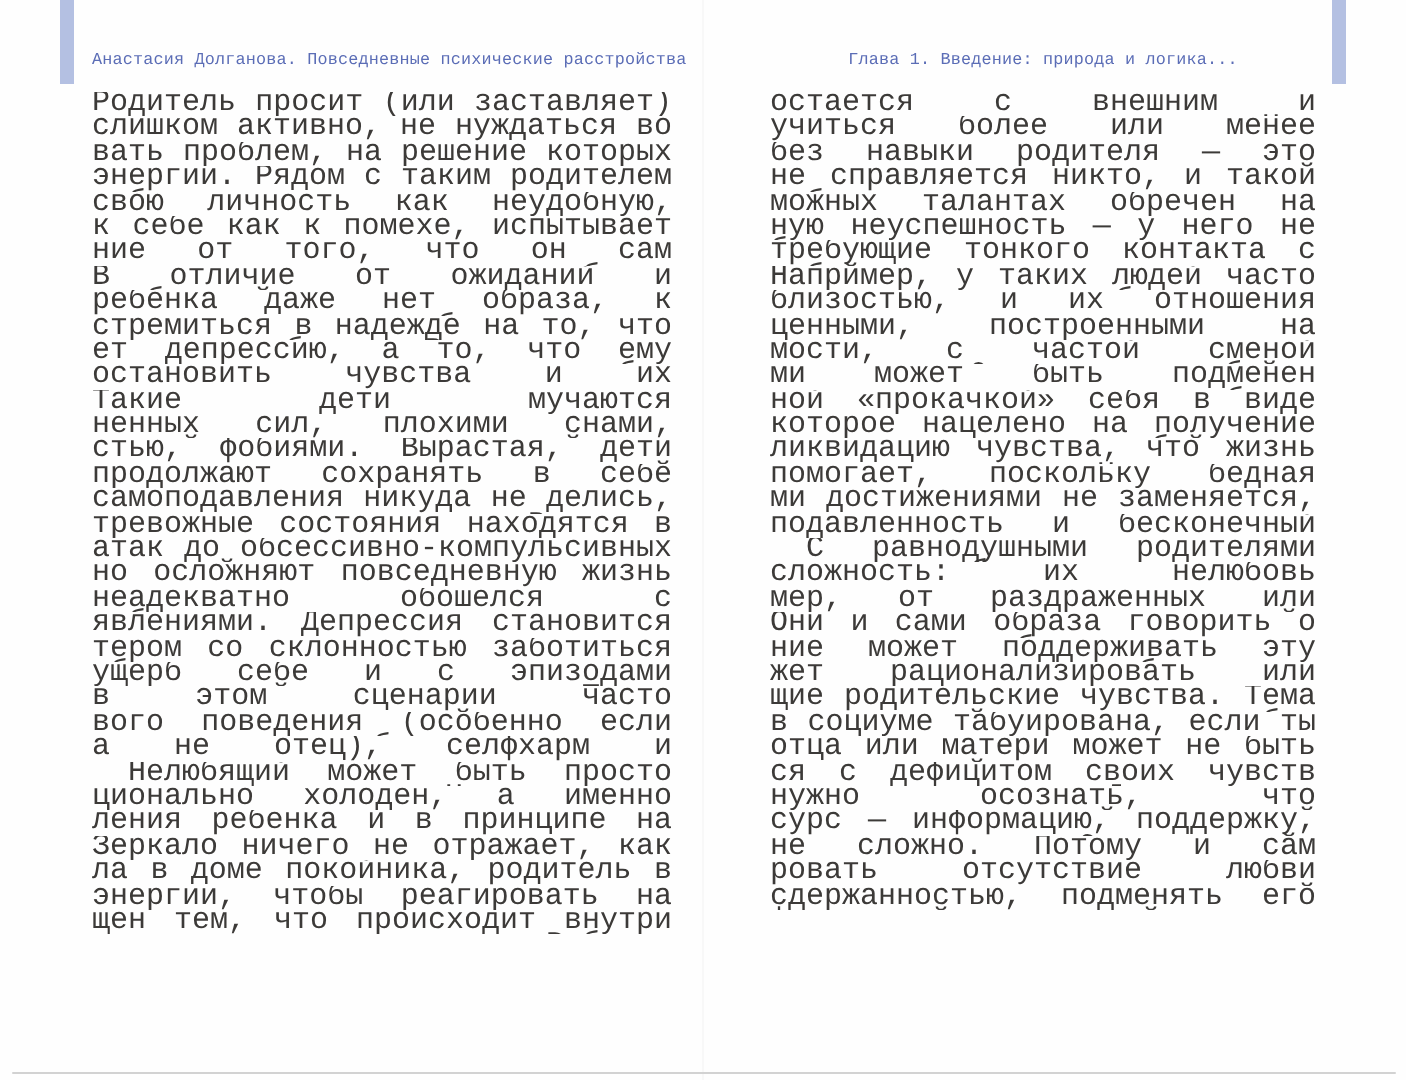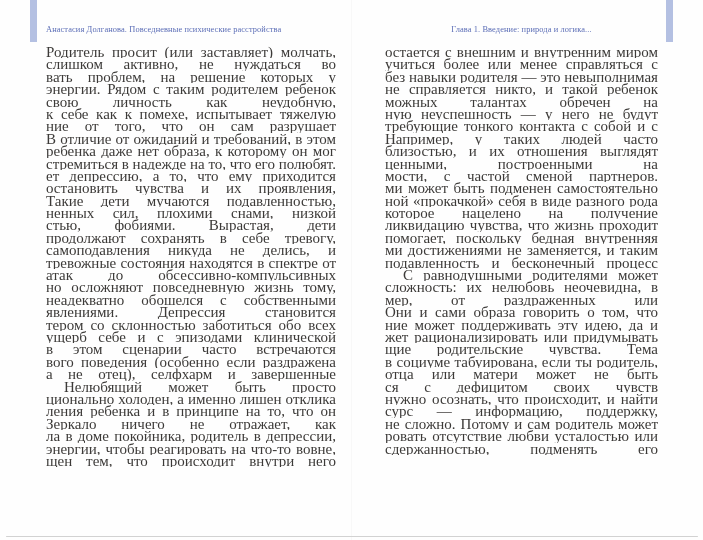--- a/index.html
+++ b/index.html
@@ -2,21 +2,21 @@
 <html lang="ru"><head>
 <meta charset="utf-8">
 <style>
   html, body { margin: 0; padding: 0; background: #ffffff; }
   .spread {
     position: relative;
     width: 703px;
     height: 540px;
     background: #fefefe;
     overflow: hidden;
-    font-family: Liberation Serif, serif;
+    font-family: Liberation Mono, monospace;
   }
   .accent-bar {
     position: absolute;
     top: 0;
     width: 7px;
     height: 42px;
     background: #b4c0e2;
   }
   .accent-bar.left-bar { left: 30px; }
   .accent-bar.right-bar { left: 666px; }

